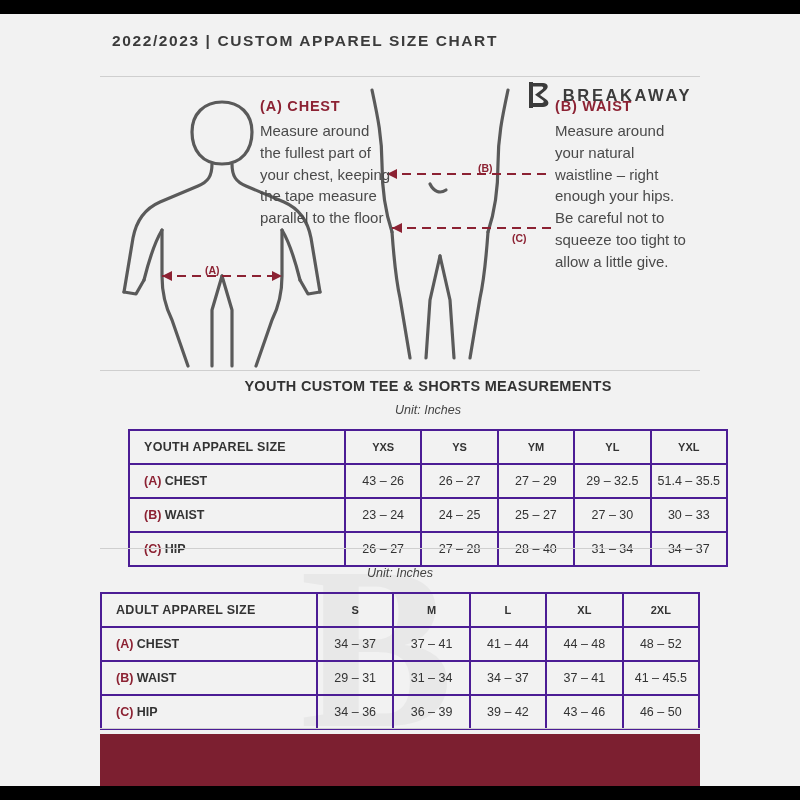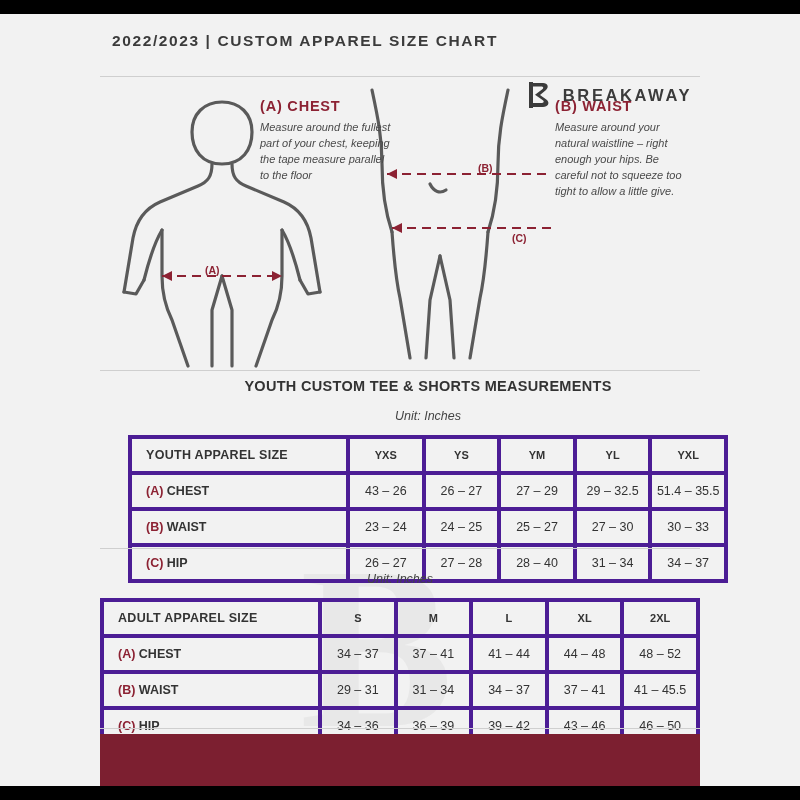--- a/index.html
+++ b/index.html
@@ -91,23 +91,22 @@
     width: 600px;
     height: 290px;
   }
   .callout-title {
     font-size: 14.5px;
     font-weight: bold;
     letter-spacing: 0.8px;
     color: #8c2233;
   }
   .callout-body {
-    font-size: 11px;
+    font-size: 15px;
     line-height: 1.45;
-    font-style: italic;
     color: #4a4a4a;
     margin-top: 6px;
   }
   .callout {
     position: absolute;
     width: 134px;
   }
   .callout.chest { left: 160px; top: 18px; }
   .callout.waist { left: 455px; top: 18px; }
   .callout.hips  { left: 455px; top: 155px; }
@@ -129,30 +128,30 @@
     font-size: 14.5px;
     font-weight: bold;
     color: #333;
     letter-spacing: 0.3px;
   }
   .sec-unit {
     text-align: center;
     font-size: 12.5px;
     font-style: italic;
     color: #444;
-    margin-top: 15px;
+    margin-top: 9px;
   }
   table.size {
     border-collapse: collapse;
     width: 600px;
     margin-top: 12px;
     table-layout: fixed;
   }
   table.size th, table.size td {
-    border: 4px solid #4c1d95;
+    border: 2px solid #4c1d95;
     height: 32px;
     font-size: 12.5px;
     color: #333;
     text-align: center;
     padding: 0;
   }
   table.size th.rowhead, table.size td.rowhead {
     text-align: left;
     padding-left: 14px;
     width: 200px;

